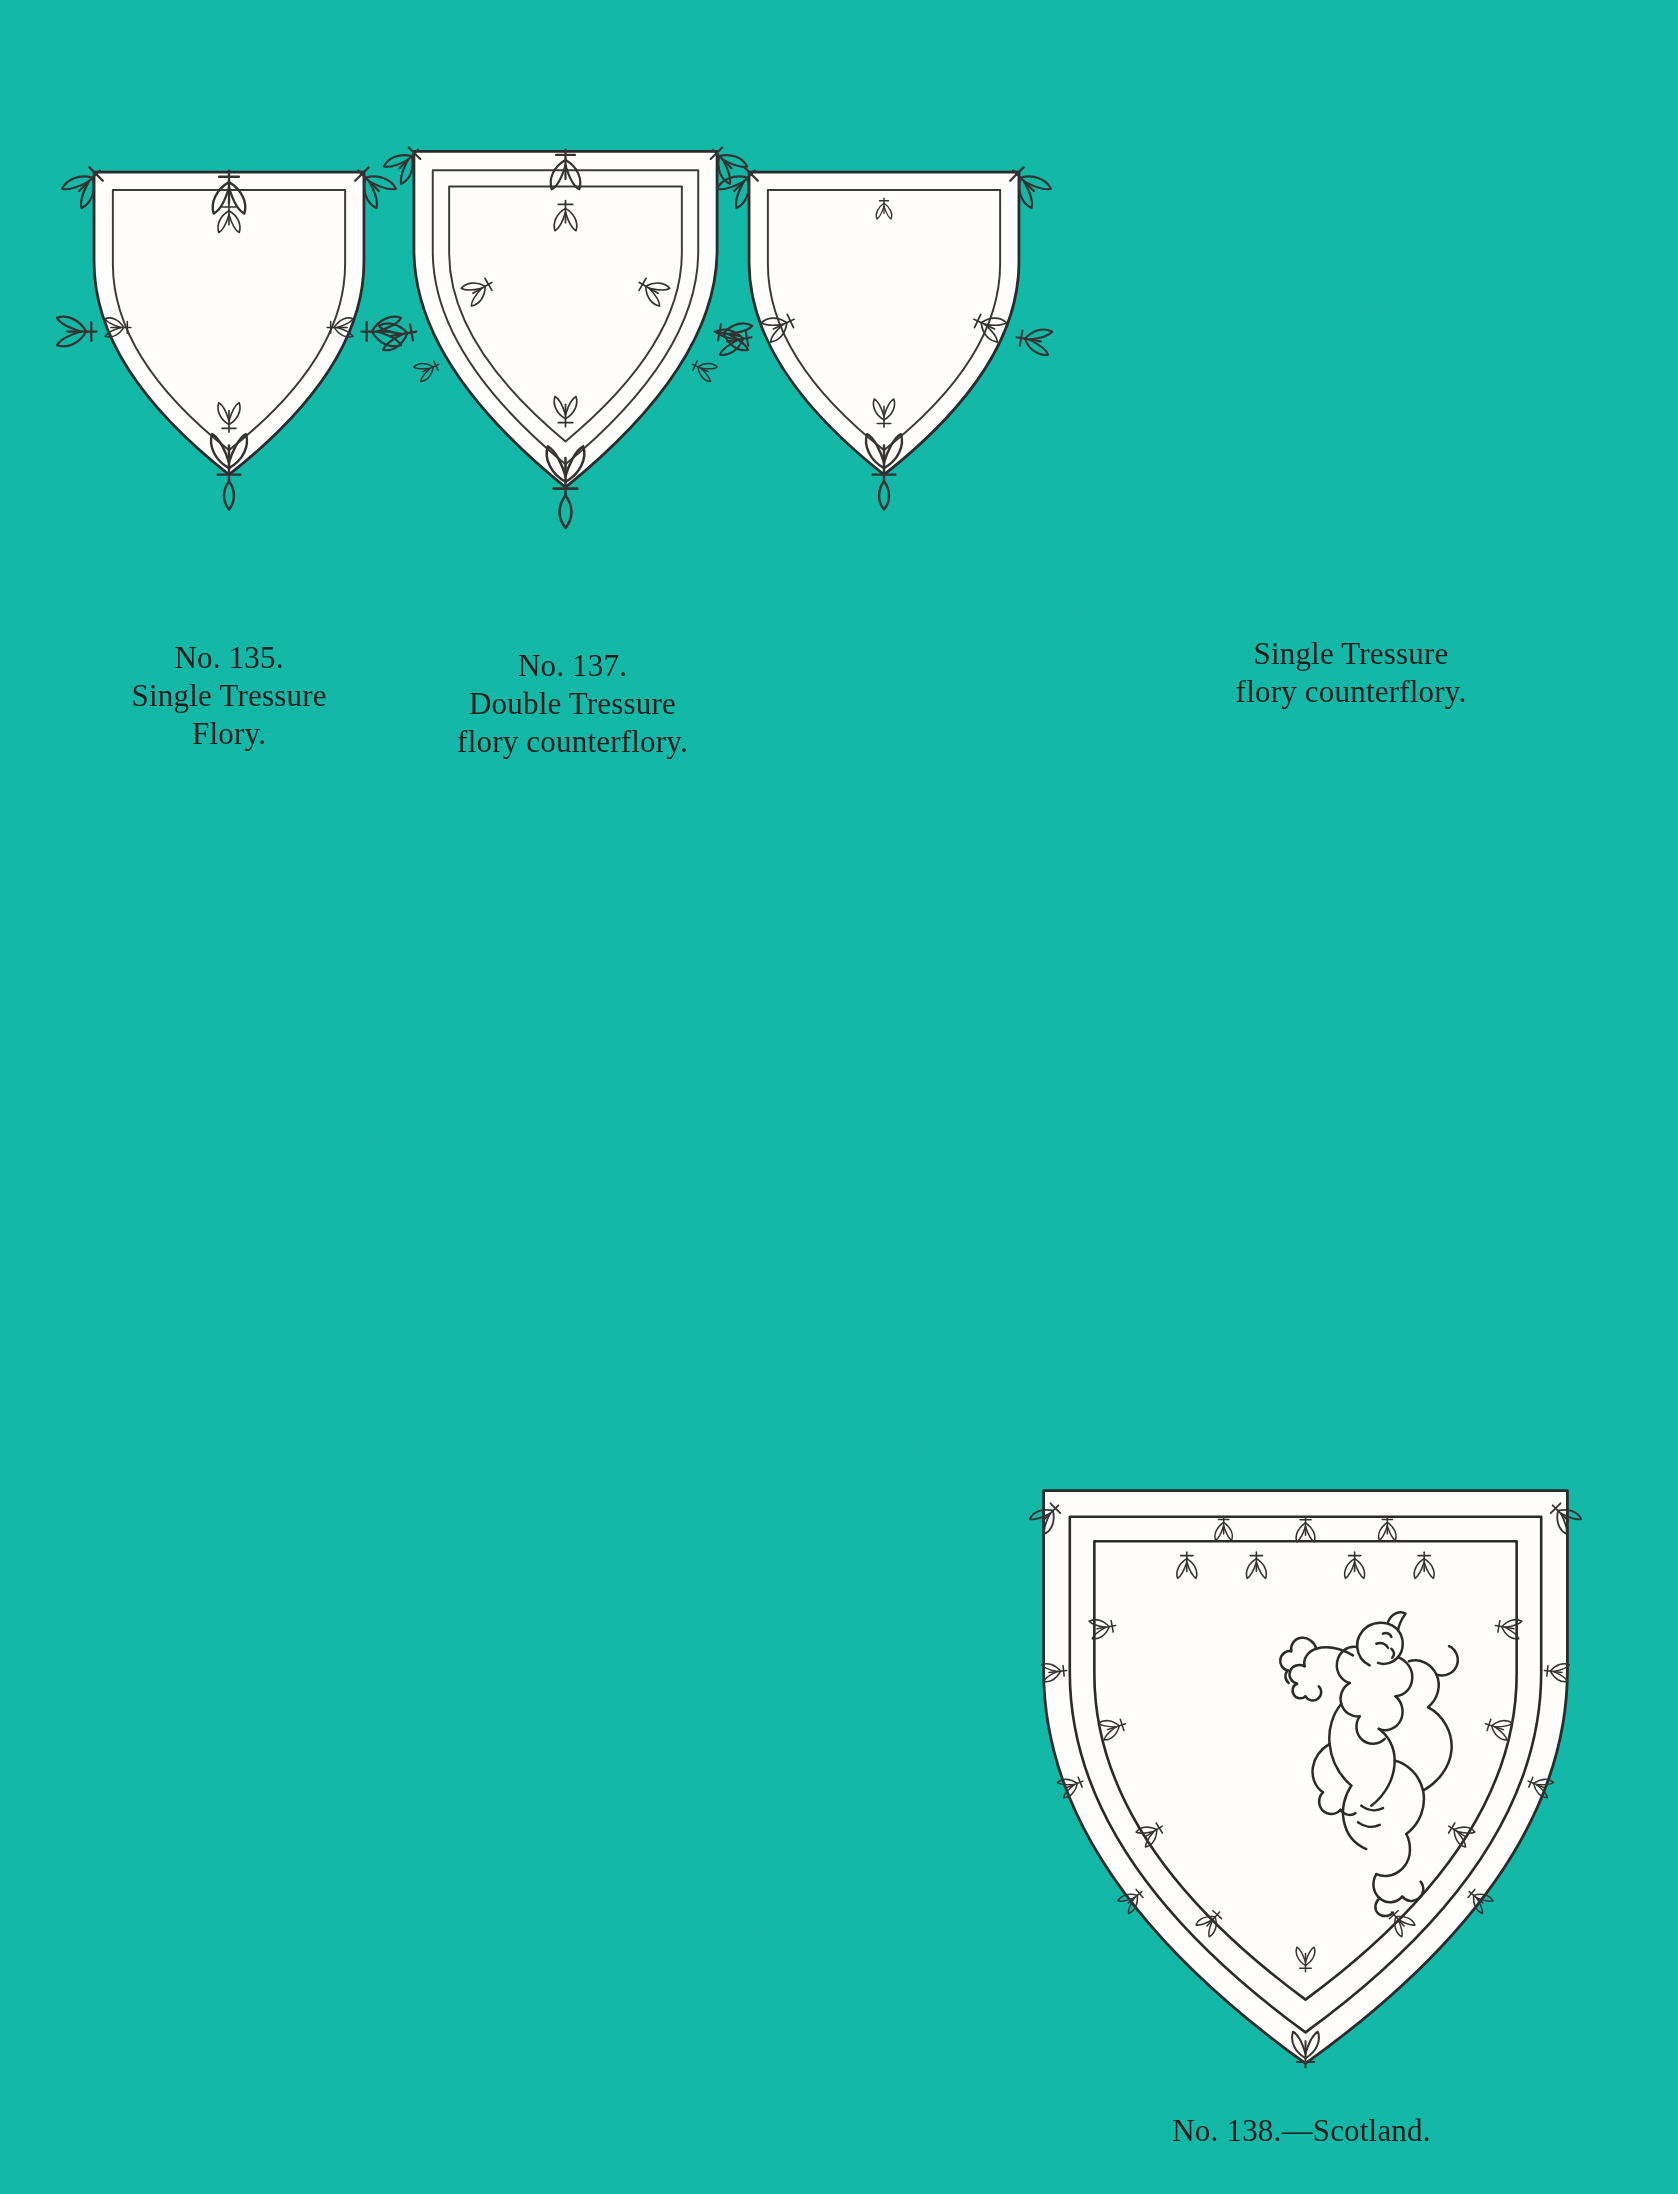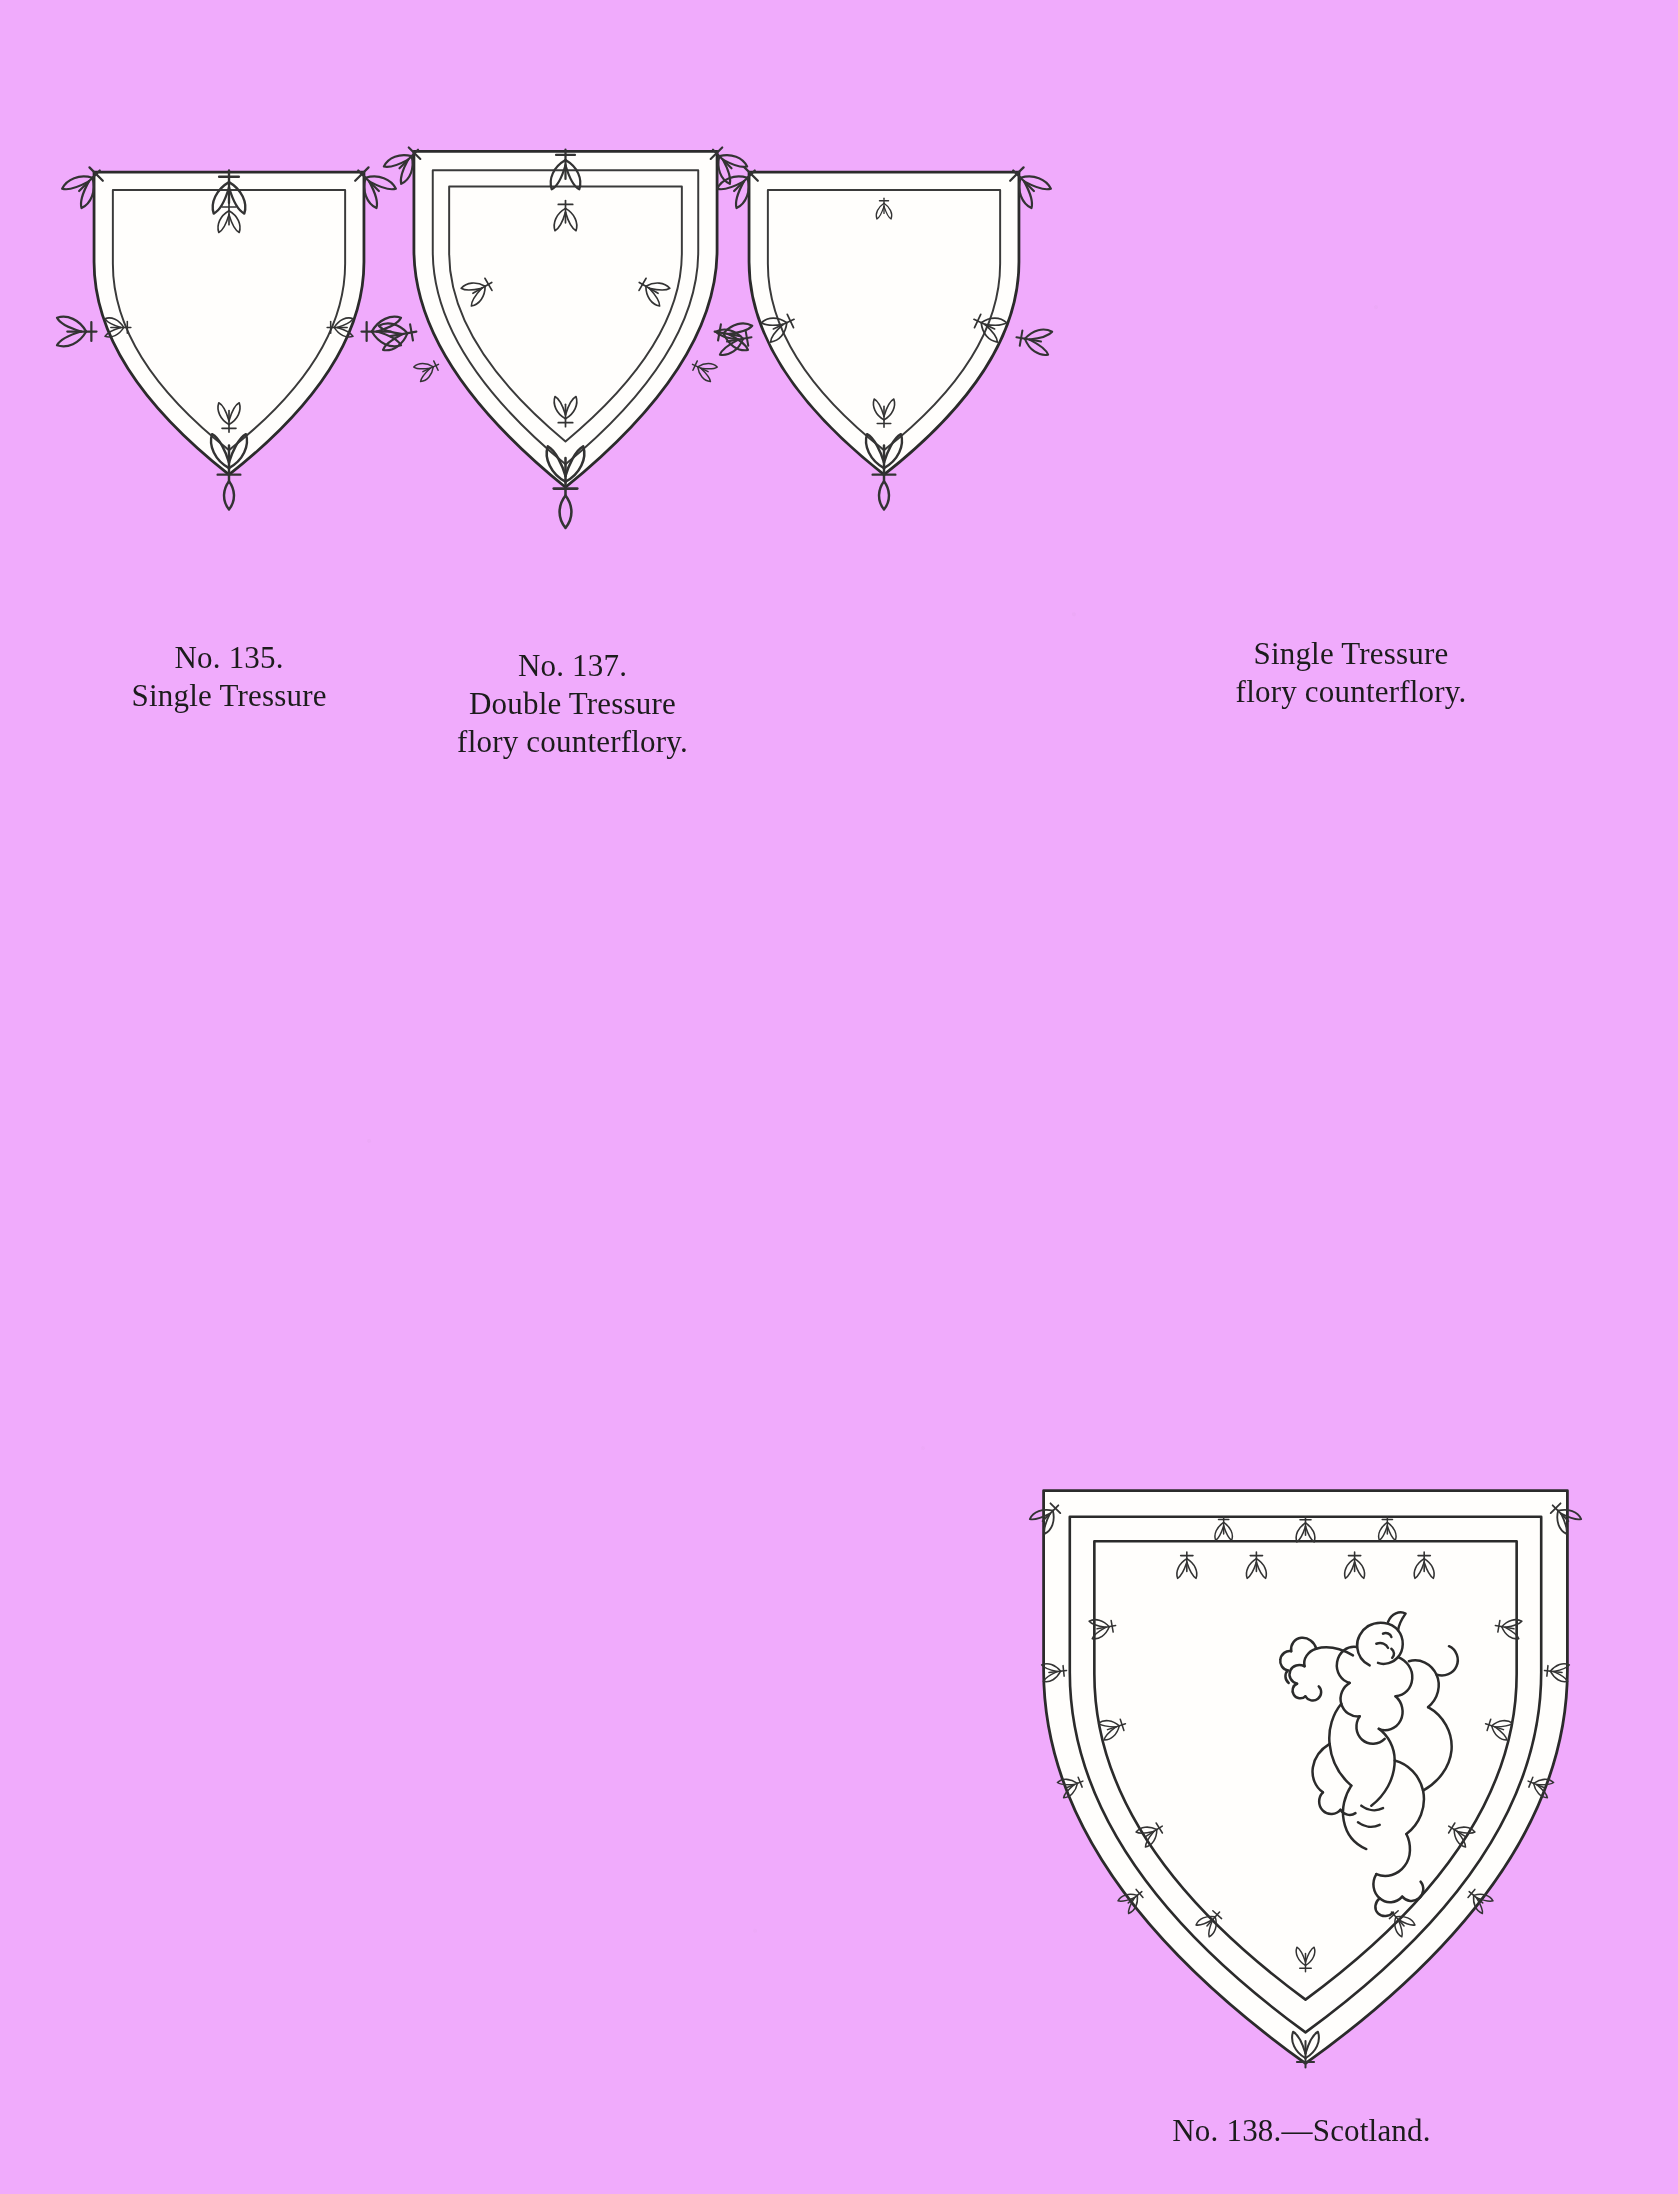--- a/index.html
+++ b/index.html
@@ -11,21 +11,21 @@
     width: 1678px;
     height: 2194px;
     position: relative;
     font-family: "Liberation Serif", serif;
     color: #1a1a1a;
     overflow: hidden;
   }
   .page {
     position: absolute;
     inset: 0;
-    background: #f0abfc;
+    background: #14b8a6;
   }
   
   .paper-texture {
     position: absolute;
     inset: 0;
     background:
       radial-gradient(circle at 12% 18%, rgba(120,110,100,0.035) 0 1.6px, transparent 2.5px),
       radial-gradient(circle at 37% 9%, rgba(120,110,100,0.03) 0 1.6px, transparent 2.5px),
       radial-gradient(circle at 64% 28%, rgba(120,110,100,0.03) 0 1.6px, transparent 2.5px),
       radial-gradient(circle at 82% 14%, rgba(120,110,100,0.028) 0 1.6px, transparent 2.5px),
@@ -182,20 +182,21 @@
         <path d="M0 12 C -14 20 -20 34 -16 46 C -8 42 -3 28 0 18"></path>
         <path d="M0 12 C 14 20 20 34 16 46 C 8 42 3 28 0 18"></path>
         <path d="M-11 6 L11 6"></path>
       </g>
     </svg>
   </div>
 
   <div class="caption" id="cap-135">
     <span class="line">No. 135.</span>
     <span class="line">Single Tressure</span>
+    <span class="line">Flory.</span>
   </div>
 
   <div class="figure" id="fig-137">
     <svg width="377" height="508" viewBox="0 0 460 620" xmlns="http://www.w3.org/2000/svg">
       <g>
 
         <path class="shield-fill" d="M45 70 L415 70 L415 190 Q415 330 230 480 Q45 330 45 190 Z"></path>
 
         <path class="shield-line-thin" d="M68 93 L392 93 L392 192 Q392 318 230 452 Q68 318 68 192 Z"></path>
 

